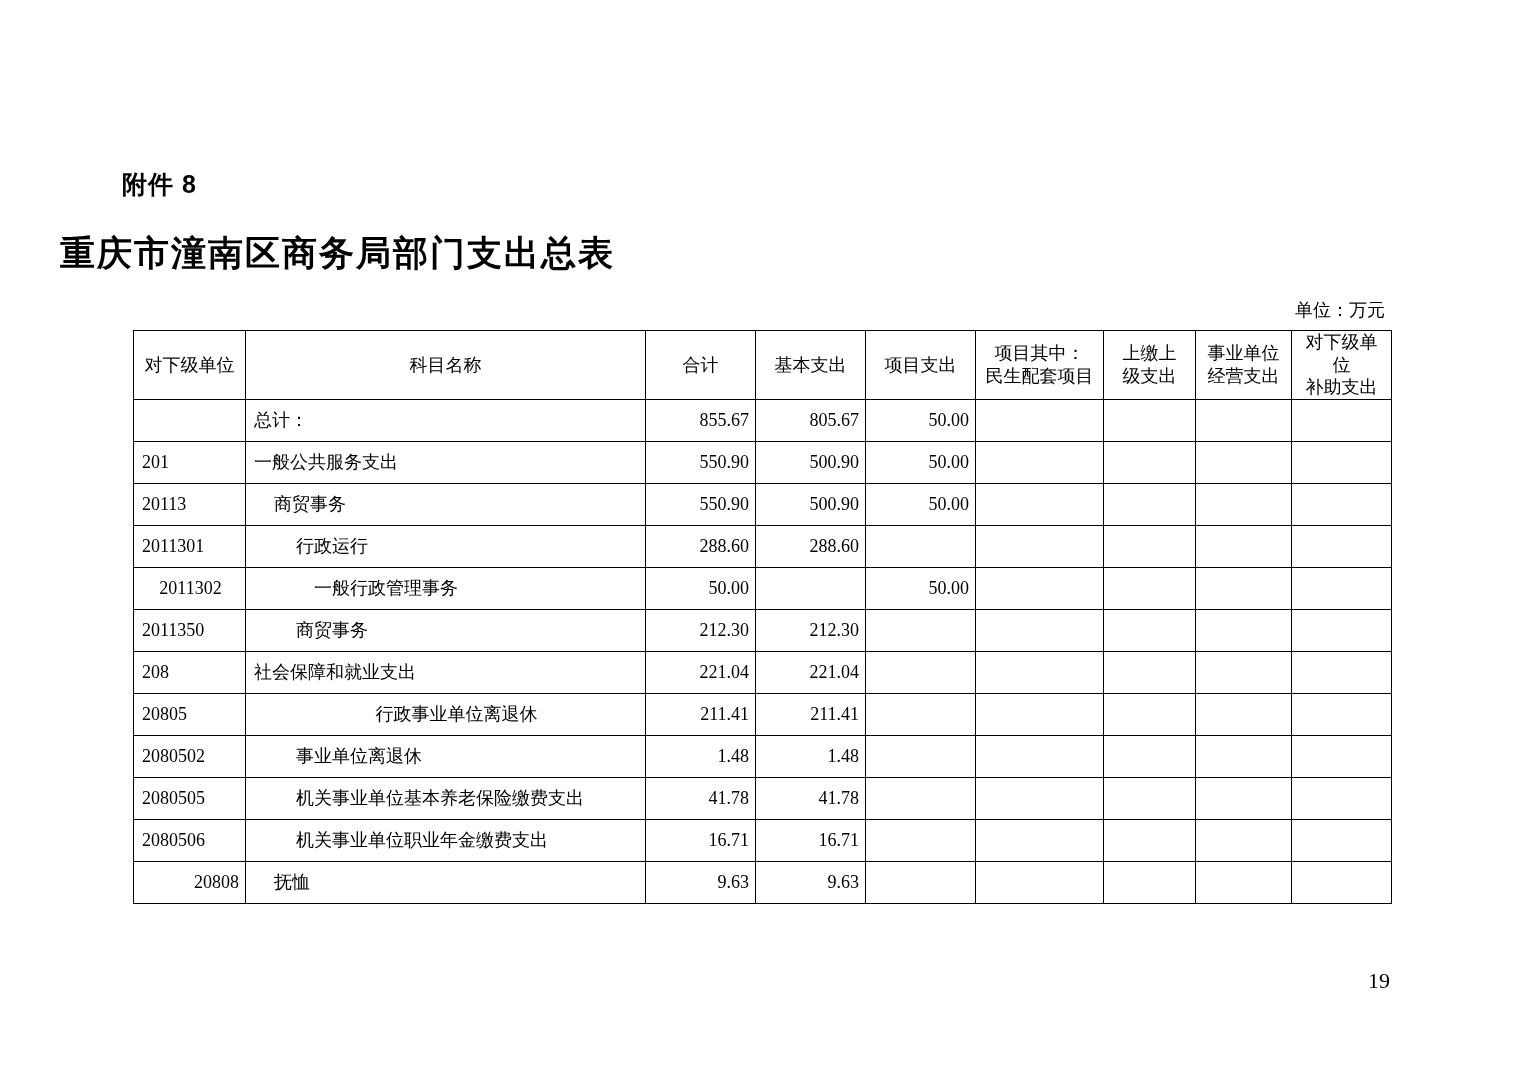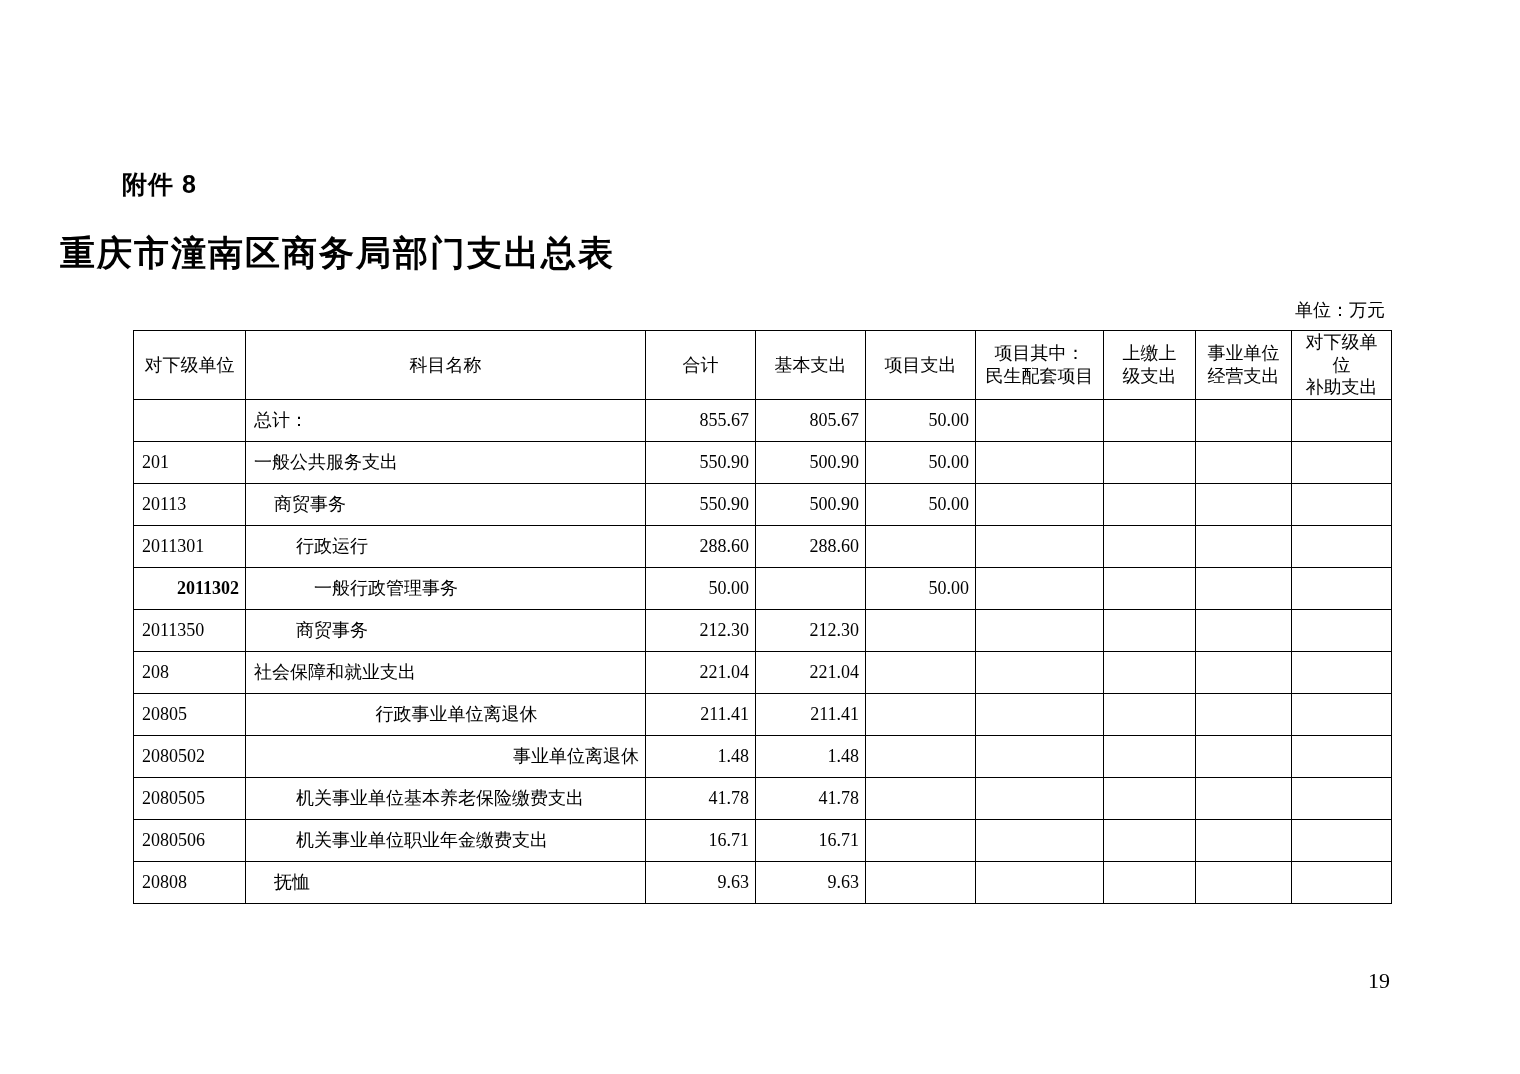--- a/index.html
+++ b/index.html
@@ -170,21 +170,21 @@
           <td class="c-name" style="padding-left: 50px; text-align: left;">行政运行</td>
           <td class="c-num" style="text-align: right;">288.60</td>
           <td class="c-num" style="text-align: right;">288.60</td>
           <td class="c-num" style="text-align: right;"></td>
           <td class="c-blank" style="text-align: right;"></td>
           <td class="c-b2" style="text-align: right;"></td>
           <td class="c-b3" style="text-align: right;"></td>
           <td class="c-b4" style="text-align: right;"></td>
         </tr>
         <tr>
-          <td class="c-code" style="padding-left: 8px; text-align: right; font-weight: bold;">2011302</td>
+          <td class="c-code" style="padding-left: 8px; text-align: center;">2011302</td>
           <td class="c-name" style="padding-left: 68px; text-align: left;">一般行政管理事务</td>
           <td class="c-num" style="text-align: right;">50.00</td>
           <td class="c-num" style="text-align: right;"></td>
           <td class="c-num" style="text-align: right;">50.00</td>
           <td class="c-blank" style="text-align: right;"></td>
           <td class="c-b2" style="text-align: right;"></td>
           <td class="c-b3" style="text-align: right;"></td>
           <td class="c-b4" style="text-align: right;"></td>
         </tr>
         <tr>
@@ -215,21 +215,21 @@
           <td class="c-num" style="text-align: right;">211.41</td>
           <td class="c-num" style="text-align: right;">211.41</td>
           <td class="c-num" style="text-align: right;"></td>
           <td class="c-blank" style="text-align: right;"></td>
           <td class="c-b2" style="text-align: right;"></td>
           <td class="c-b3" style="text-align: right;"></td>
           <td class="c-b4" style="text-align: right;"></td>
         </tr>
         <tr>
           <td class="c-code" style="padding-left: 8px; text-align: left;">2080502</td>
-          <td class="c-name" style="padding-left: 50px; text-align: right;">事业单位离退休</td>
+          <td class="c-name" style="padding-left: 50px; text-align: left;">事业单位离退休</td>
           <td class="c-num" style="text-align: right;">1.48</td>
           <td class="c-num" style="text-align: right;">1.48</td>
           <td class="c-num" style="text-align: right;"></td>
           <td class="c-blank" style="text-align: right;"></td>
           <td class="c-b2" style="text-align: right;"></td>
           <td class="c-b3" style="text-align: right;"></td>
           <td class="c-b4" style="text-align: right;"></td>
         </tr>
         <tr>
           <td class="c-code" style="padding-left: 8px; text-align: left;">2080505</td>
@@ -247,21 +247,21 @@
           <td class="c-name" style="padding-left: 50px; text-align: left;">机关事业单位职业年金缴费支出</td>
           <td class="c-num" style="text-align: right;">16.71</td>
           <td class="c-num" style="text-align: right;">16.71</td>
           <td class="c-num" style="text-align: right;"></td>
           <td class="c-blank" style="text-align: right;"></td>
           <td class="c-b2" style="text-align: right;"></td>
           <td class="c-b3" style="text-align: right;"></td>
           <td class="c-b4" style="text-align: right;"></td>
         </tr>
         <tr>
-          <td class="c-code" style="padding-left: 8px; text-align: left; margin-top: 32px;">20808</td>
+          <td class="c-code" style="padding-left: 8px; text-align: right; margin-top: 32px;">20808</td>
           <td class="c-name" style="padding-left: 28px; text-align: left;">抚恤</td>
           <td class="c-num" style="text-align: right;">9.63</td>
           <td class="c-num" style="text-align: right;">9.63</td>
           <td class="c-num" style="text-align: right;"></td>
           <td class="c-blank" style="text-align: right;"></td>
           <td class="c-b2" style="text-align: right;"></td>
           <td class="c-b3" style="text-align: right;"></td>
           <td class="c-b4" style="text-align: right;"></td>
         </tr>
       </tbody>

